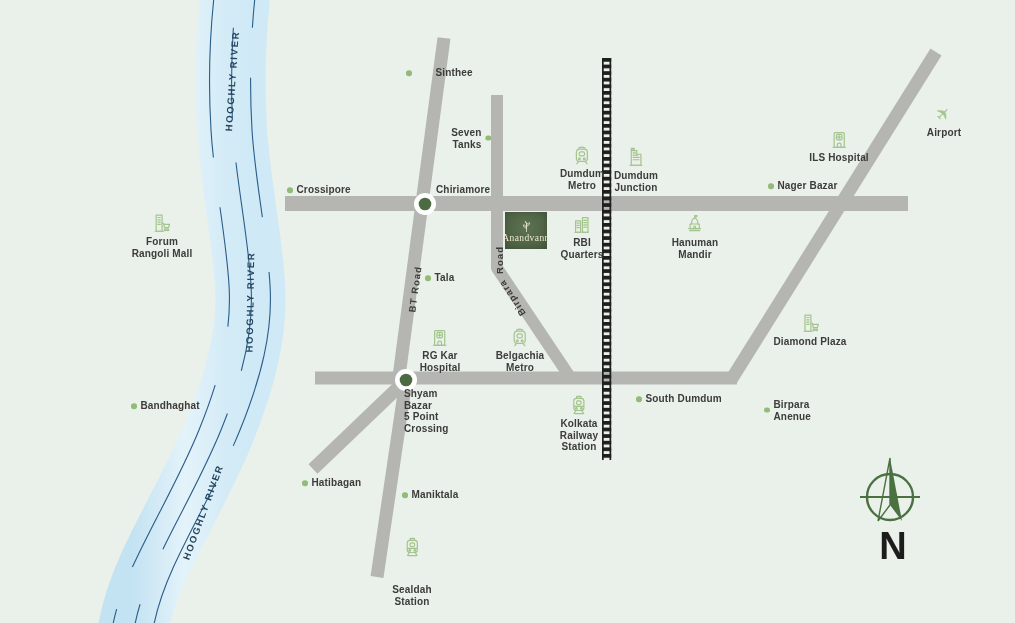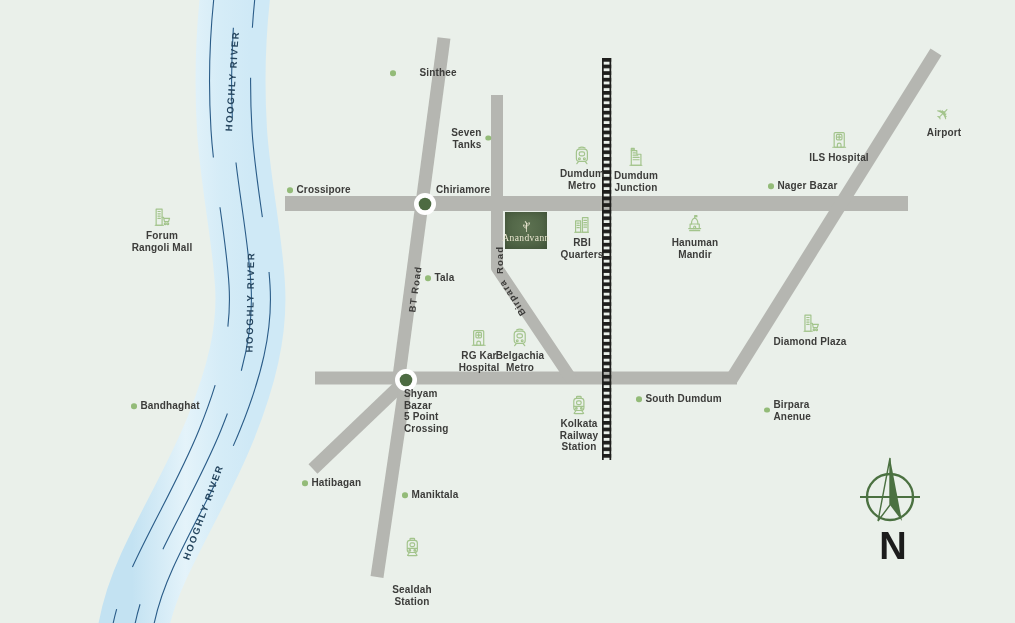--- a/index.html
+++ b/index.html
@@ -155,26 +155,26 @@
 
   <span id="rl-1" class="rot river-label">HOOGHLY RIVER</span>
   <span id="rl-2" class="rot river-label">HOOGHLY RIVER</span>
   <span id="rl-3" class="rot river-label">HOOGHLY RIVER</span>
 
   <span id="bt-road-label" class="rot road-label">BT Road</span>
   <span id="birpara-label" class="rot road-label">Birpara</span>
   <span id="birpara-road-label" class="rot road-label">Road</span>
 
   <div id="markers">
-      <div class="loc anch-lc" style="left: 390px; top: 73px; gap: 24px;"><span class="dot"></span><div class="lbl">Sinthee</div></div>
+      <div class="loc anch-lc" style="left: 406px; top: 73px; gap: 24px;"><span class="dot"></span><div class="lbl">Sinthee</div></div>
       <div class="loc anch-rc al-right" style="left: 491px; top: 138px; justify-content: center;"><div class="lbl">Seven
 Tanks</div><span class="dot"></span></div>
       <div class="loc anch-lc" style="left: 287px; top: 190px;"><span class="dot"></span><div class="lbl">Crossipore</div></div>
       <div class="loc anch-tl" style="left: 436px; top: 184px;"><div class="lbl">Chiriamore</div></div>
-      <div class="loc anch-ct" style="left: 162px; top: 206px;"><svg class="ico">
+      <div class="loc anch-ct" style="left: 162px; top: 212px;"><svg class="ico">
           <use href="#i-mall"></use>
         </svg><div class="lbl">Forum
 Rangoli Mall</div></div>
       <div class="loc anch-lc" style="left: 131px; top: 406px;"><span class="dot"></span><div class="lbl">Bandhaghat</div></div>
       <div class="loc anch-ct" style="left: 582px; top: 144px;"><svg class="ico">
           <use href="#i-metro"></use>
         </svg><div class="lbl">Dumdum
 Metro</div></div>
       <div class="loc anch-ct" style="left: 636px; top: 146px;"><svg class="ico">
           <use href="#i-junction"></use>
@@ -189,21 +189,21 @@
       <div class="loc anch-lc" style="left: 768px; top: 186px; text-align: center;"><span class="dot"></span><div class="lbl">Nager Bazar</div></div>
       <div class="loc anch-ct" style="left: 582px; top: 213px;"><svg class="ico">
           <use href="#i-buildings"></use>
         </svg><div class="lbl">RBI
 Quarters</div></div>
       <div class="loc anch-ct" style="left: 695px; top: 213px;"><svg class="ico">
           <use href="#i-temple"></use>
         </svg><div class="lbl">Hanuman
 Mandir</div></div>
       <div class="loc anch-lc" style="left: 425px; top: 278px;"><span class="dot"></span><div class="lbl">Tala</div></div>
-      <div class="loc anch-ct" style="left: 440px; top: 326px; margin-left: 39px;"><svg class="ico">
+      <div class="loc anch-ct" style="left: 440px; top: 326px;"><svg class="ico">
           <use href="#i-hospital"></use>
         </svg><div class="lbl">RG Kar
 Hospital</div></div>
       <div class="loc anch-ct" style="left: 520px; top: 326px;"><svg class="ico">
           <use href="#i-metro"></use>
         </svg><div class="lbl">Belgachia
 Metro</div></div>
       <div class="loc anch-tl" style="left: 404px; top: 388px;"><div class="lbl">Shyam
 Bazar
 5 Point

